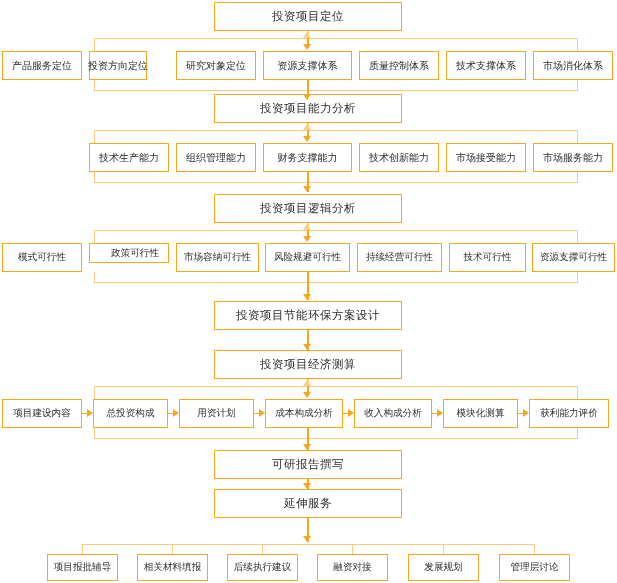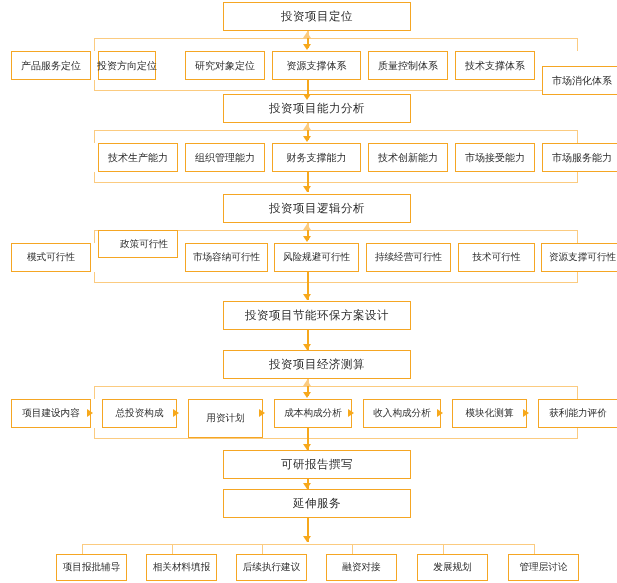--- a/index.html
+++ b/index.html
@@ -16,21 +16,20 @@
     border:1.2px solid #F5A623;
     background:#ffffff;
     display:flex;
     align-items:center;
     justify-content:center;
     color:#2b2b2b;
     font-size:11px;
     letter-spacing:.5px;
     white-space:nowrap;
     z-index:3;
-    margin-left:9px;
   }
   .box.wide{font-size:11.5px;}
   .box.small{font-size:10px;letter-spacing:0px;}
   .box.tiny{font-size:9.6px;letter-spacing:0px;}
 
   
   .ln{position:absolute;background:#F7A81B;z-index:1;}
   .ln.v{width:1.2px;}
   .ln.h{height:1.2px;}
   .ln.pale{background:#FBCB80;}
@@ -71,21 +70,21 @@
 
   <div class="ln v" style="left:307.4px;top:38px;height:10px;"></div>
   <div class="arrow" style="left:303.4px;top:44px;"></div>
 
   <div class="box small" style="left:2px;top:51px;width:80px;height:29px;">产品服务定位</div>
   <div class="box small" style="left:89px;top:51px;width:58px;height:29px;">投资方向定位</div>
   <div class="box small" style="left:176px;top:51px;width:80px;height:29px;">研究对象定位</div>
   <div class="box small" style="left:263px;top:51px;width:89px;height:29px;">资源支撑体系</div>
   <div class="box small" style="left:359px;top:51px;width:80px;height:29px;">质量控制体系</div>
   <div class="box small" style="left:446px;top:51px;width:80px;height:29px;">技术支撑体系</div>
-  <div class="box small" style="left:533px;top:66px;width:80px;height:29px;">市场消化体系</div>
+  <div class="box small" style="left:533px;top:51px;width:80px;height:29px;">市场消化体系</div>
 
   <div class="ln v pale" style="left:94px;top:80px;height:11px;"></div>
   <div class="ln v pale" style="left:577px;top:80px;height:11px;"></div>
   <div class="ln h pale" style="left:94px;top:90px;width:484px;"></div>
   <div class="ln v" style="left:307.4px;top:80px;height:20px;"></div>
   <div class="arrow" style="left:303.4px;top:94px;"></div>
 
   <div class="box wide" style="left:214px;top:94px;width:188px;height:29px;">投资项目能力分析</div>
 
   <div class="ln v pale" style="left:307.4px;top:123px;height:8px;"></div>
@@ -113,21 +112,21 @@
 
   <div class="ln v pale" style="left:307.4px;top:223px;height:8px;"></div>
   <div class="arrow up" style="left:303.4px;top:224px;"></div>
   <div class="ln h pale" style="left:94px;top:230px;width:484px;"></div>
   <div class="ln v pale" style="left:94px;top:230px;height:13px;"></div>
   <div class="ln v pale" style="left:577px;top:230px;height:13px;"></div>
   <div class="ln v" style="left:307.4px;top:230px;height:10px;"></div>
   <div class="arrow" style="left:303.4px;top:236px;"></div>
 
   <div class="box tiny" style="left:2px;top:243px;width:80px;height:29px;">模式可行性</div>
-  <div class="box tiny" style="left:89px;top:230px;width:80px;height:28px;padding-left:12px;">政策可行性</div>
+  <div class="box tiny" style="left:89px;top:243px;width:80px;height:20px;padding-left:12px;">政策可行性</div>
   <div class="box tiny" style="left:176px;top:243px;width:83px;height:29px;">市场容纳可行性</div>
   <div class="box tiny" style="left:265px;top:243px;width:85px;height:29px;">风险规避可行性</div>
   <div class="box tiny" style="left:357px;top:243px;width:85px;height:29px;">持续经营可行性</div>
   <div class="box tiny" style="left:449px;top:243px;width:77px;height:29px;">技术可行性</div>
   <div class="box tiny" style="left:532px;top:243px;width:83px;height:29px;">资源支撑可行性</div>
 
   <div class="ln v pale" style="left:94px;top:272px;height:11px;"></div>
   <div class="ln v pale" style="left:577px;top:272px;height:11px;"></div>
   <div class="ln h pale" style="left:94px;top:282px;width:484px;"></div>
   <div class="ln v" style="left:307.4px;top:272px;height:28px;"></div>
@@ -143,21 +142,21 @@
   <div class="ln v pale" style="left:307.4px;top:379px;height:8px;"></div>
   <div class="arrow up" style="left:303.4px;top:380px;"></div>
   <div class="ln h pale" style="left:94px;top:386px;width:484px;"></div>
   <div class="ln v pale" style="left:94px;top:386px;height:13px;"></div>
   <div class="ln v pale" style="left:577px;top:386px;height:13px;"></div>
   <div class="ln v" style="left:307.4px;top:386px;height:10px;"></div>
   <div class="arrow" style="left:303.4px;top:392px;"></div>
 
   <div class="box tiny" style="left:2px;top:399px;width:80px;height:29px;">项目建设内容</div>
   <div class="box tiny" style="left:93px;top:399px;width:75px;height:29px;">总投资构成</div>
-  <div class="box tiny" style="left:179px;top:399px;width:75px;height:39px;">用资计划</div>
+  <div class="box tiny" style="left:179px;top:399px;width:75px;height:29px;">用资计划</div>
   <div class="box tiny" style="left:265px;top:399px;width:78px;height:29px;">成本构成分析</div>
   <div class="box tiny" style="left:354px;top:399px;width:78px;height:29px;">收入构成分析</div>
   <div class="box tiny" style="left:443px;top:399px;width:75px;height:29px;">模块化测算</div>
   <div class="box tiny" style="left:529px;top:399px;width:80px;height:29px;">获利能力评价</div>
 
   <div class="ln h" style="left:82px;top:413px;width:5px;"></div>
   <div class="arrow right" style="left:87px;top:409px;"></div>
   <div class="ln h" style="left:168px;top:413px;width:5px;"></div>
   <div class="arrow right" style="left:173px;top:409px;"></div>
   <div class="ln h" style="left:254px;top:413px;width:5px;"></div>

